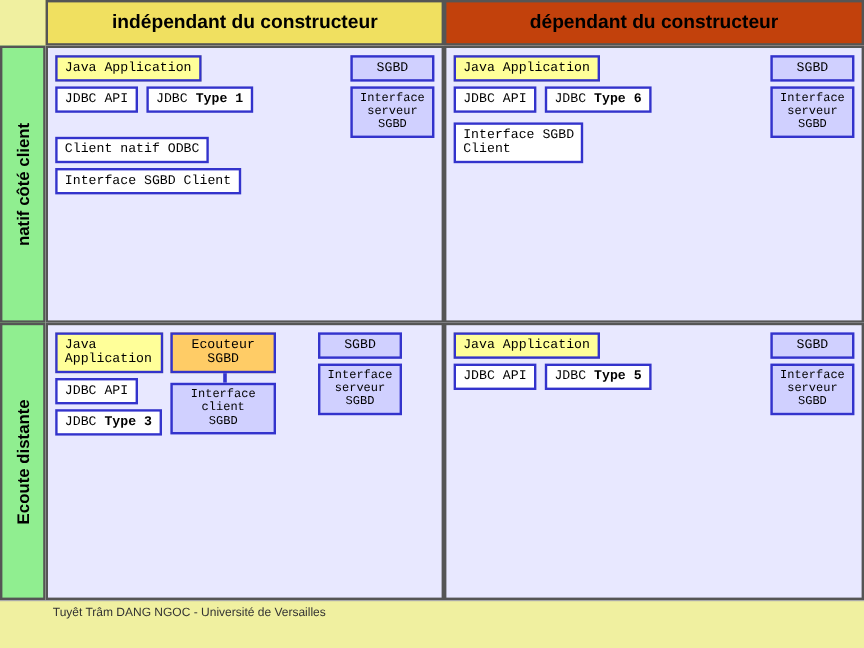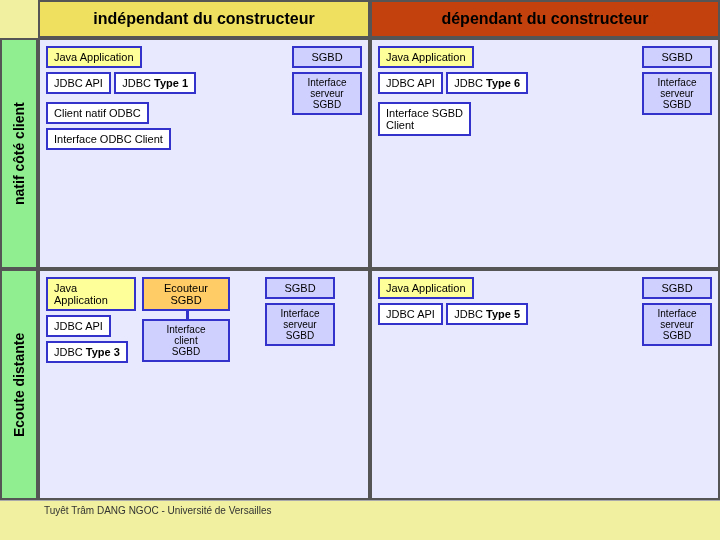--- a/index.html
+++ b/index.html
@@ -85,20 +85,21 @@
       transform: rotate(180deg);
       font-size: 14px;
       font-weight: bold;
     }
 
     
     .grid-content {
       flex: 1;
       display: flex;
       flex-direction: column;
+      font-family: Liberation Mono, monospace;
     }
 
     
     .grid-row {
       display: flex;
       height: 231px;
     }
 
     
     .cell {
@@ -268,27 +269,27 @@
         <div class="cell cell-left">
           <div class="cell-tl-layout">
             <div class="cell-tl-left">
               <div class="box-yellow">
                 <span>Java Application</span>
               </div>
               <div class="box">
                 <span>JDBC API</span>
               </div>
               <div class="box">JDBC <strong>Type 1</strong></div>
-              <div style="margin-top:4px;">
+              <div style="margin-top:16px;">
                 <div class="box">
                   <span>Client natif ODBC</span>
                 </div>
               </div>
               <div class="box">
-                <span>Interface ODBC Client</span>
+                <span>Interface SGBD Client</span>
               </div>
             </div>
             <div class="cell-tl-right">
               <div class="sgbd-box">
                 <span>SGBD</span>
               </div>
               <div class="interface-box">
                 Interface<br>serveur<br>SGBD
               </div>
             </div>

